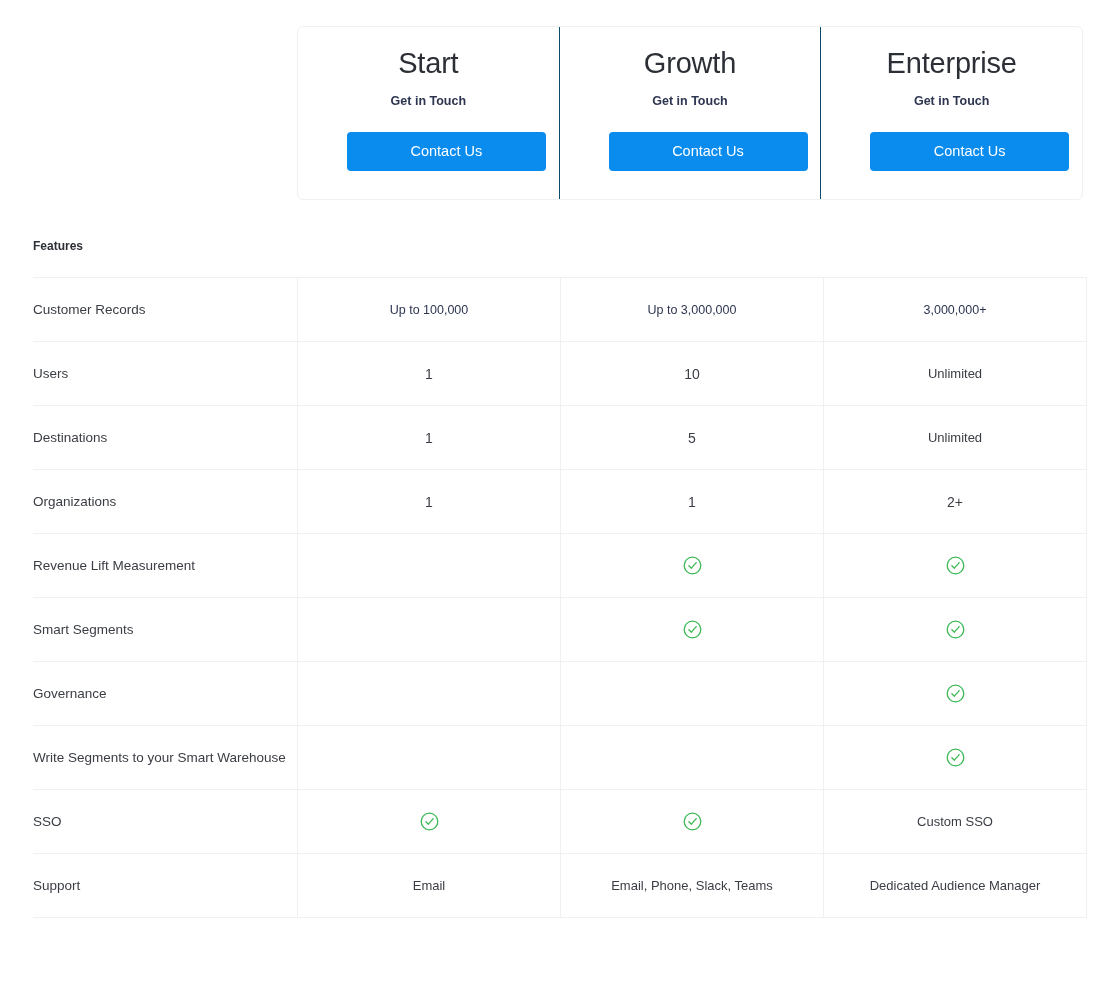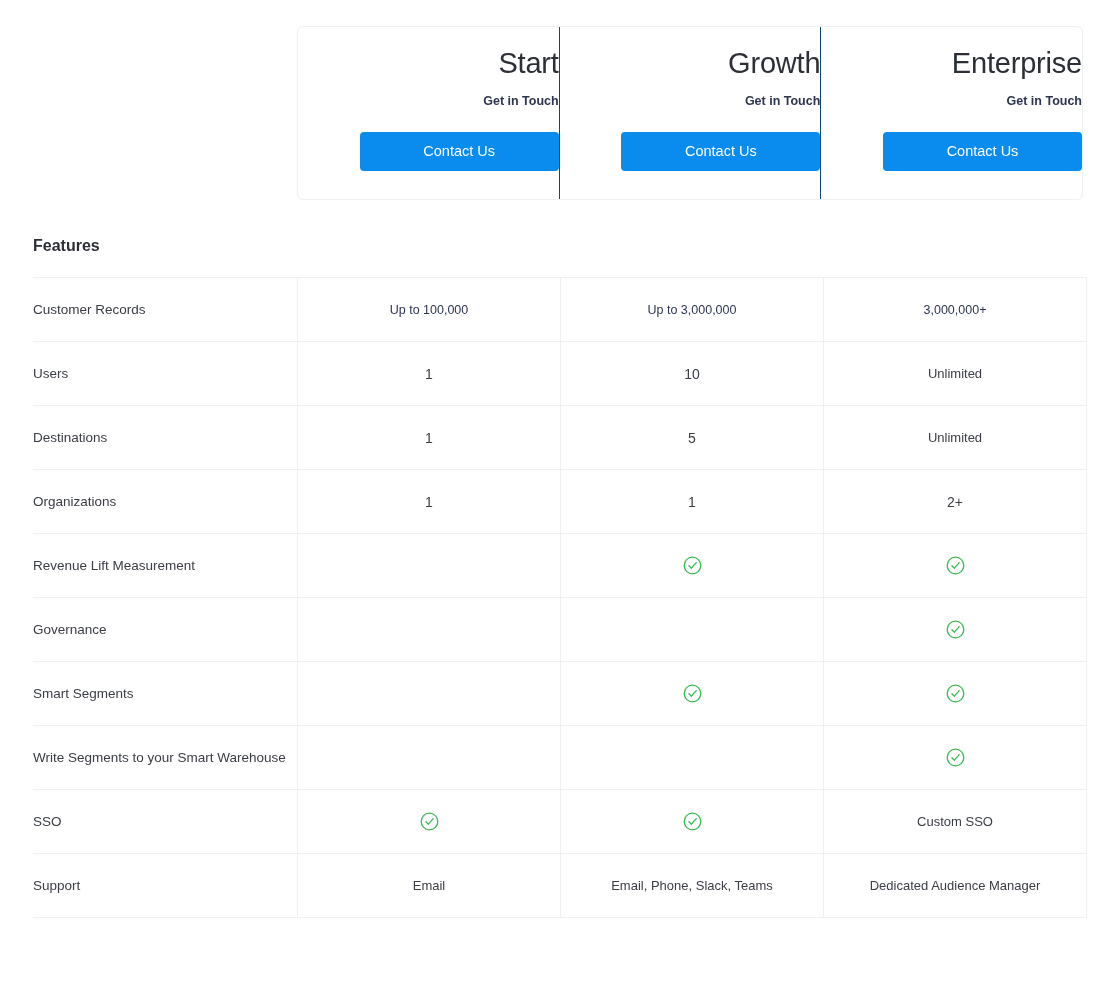--- a/index.html
+++ b/index.html
@@ -27,21 +27,21 @@
     border: 1px solid #eef1f2;
     border-radius: 6px;
     background: #ffffff;
     display: flex;
   }
   .plan-card {
     flex: 1 1 0;
     box-sizing: border-box;
     display: flex;
     flex-direction: column;
-    align-items: flex-end;
+    align-items: center;
     padding-top: 18px;
     position: relative;
   }
   .plan-card + .plan-card {
     border-left: 1px solid #0c4a6e;
   }
   .plan-name {
     font-size: 29px;
     font-weight: 400;
     color: #2c2f36;
@@ -71,21 +71,21 @@
     cursor: pointer;
     padding: 0;
     margin-left: 36px;
   }
 
   
   .features-title {
     position: absolute;
     left: 33px;
     top: 235px;
-    font-size: 16px;
+    font-size: 12px;
     font-weight: 700;
     color: #2c2f36;
     line-height: 22px;
     margin: 0;
   }
 
   .feature-table {
     position: absolute;
     left: 33px;
     top: 277px;
@@ -200,35 +200,35 @@
         <td class="col-val"><span class="check-icon"><svg width="19" height="19" viewBox="0 0 19 19">
               <circle cx="9.5" cy="9.5" r="8.3" fill="none" stroke="#3cb956" stroke-width="1.3"></circle>
               <path d="M5.9 9.7 L8.4 12.2 L13.2 6.6" fill="none" stroke="#3cb956" stroke-width="1.3" stroke-linecap="round" stroke-linejoin="round"></path>
             </svg></span></td>
         <td class="col-val last"><span class="check-icon"><svg width="19" height="19" viewBox="0 0 19 19">
               <circle cx="9.5" cy="9.5" r="8.3" fill="none" stroke="#3cb956" stroke-width="1.3"></circle>
               <path d="M5.9 9.7 L8.4 12.2 L13.2 6.6" fill="none" stroke="#3cb956" stroke-width="1.3" stroke-linecap="round" stroke-linejoin="round"></path>
             </svg></span></td>
       </tr>
       <tr>
+        <td class="col-label">Smart Segments</td>
+        <td class="col-val"></td>
+        <td class="col-val"><span class="check-icon"><svg width="19" height="19" viewBox="0 0 19 19">
+              <circle cx="9.5" cy="9.5" r="8.3" fill="none" stroke="#3cb956" stroke-width="1.3"></circle>
+              <path d="M5.9 9.7 L8.4 12.2 L13.2 6.6" fill="none" stroke="#3cb956" stroke-width="1.3" stroke-linecap="round" stroke-linejoin="round"></path>
+            </svg></span></td>
+        <td class="col-val last"><span class="check-icon"><svg width="19" height="19" viewBox="0 0 19 19">
+              <circle cx="9.5" cy="9.5" r="8.3" fill="none" stroke="#3cb956" stroke-width="1.3"></circle>
+              <path d="M5.9 9.7 L8.4 12.2 L13.2 6.6" fill="none" stroke="#3cb956" stroke-width="1.3" stroke-linecap="round" stroke-linejoin="round"></path>
+            </svg></span></td>
+      </tr>
+      <tr>
         <td class="col-label">Governance</td>
         <td class="col-val"></td>
         <td class="col-val"></td>
-        <td class="col-val last"><span class="check-icon"><svg width="19" height="19" viewBox="0 0 19 19">
-              <circle cx="9.5" cy="9.5" r="8.3" fill="none" stroke="#3cb956" stroke-width="1.3"></circle>
-              <path d="M5.9 9.7 L8.4 12.2 L13.2 6.6" fill="none" stroke="#3cb956" stroke-width="1.3" stroke-linecap="round" stroke-linejoin="round"></path>
-            </svg></span></td>
-      </tr>
-      <tr>
-        <td class="col-label">Smart Segments</td>
-        <td class="col-val"></td>
-        <td class="col-val"><span class="check-icon"><svg width="19" height="19" viewBox="0 0 19 19">
-              <circle cx="9.5" cy="9.5" r="8.3" fill="none" stroke="#3cb956" stroke-width="1.3"></circle>
-              <path d="M5.9 9.7 L8.4 12.2 L13.2 6.6" fill="none" stroke="#3cb956" stroke-width="1.3" stroke-linecap="round" stroke-linejoin="round"></path>
-            </svg></span></td>
         <td class="col-val last"><span class="check-icon"><svg width="19" height="19" viewBox="0 0 19 19">
               <circle cx="9.5" cy="9.5" r="8.3" fill="none" stroke="#3cb956" stroke-width="1.3"></circle>
               <path d="M5.9 9.7 L8.4 12.2 L13.2 6.6" fill="none" stroke="#3cb956" stroke-width="1.3" stroke-linecap="round" stroke-linejoin="round"></path>
             </svg></span></td>
       </tr>
       <tr>
         <td class="col-label">Write Segments to your Smart Warehouse</td>
         <td class="col-val"></td>
         <td class="col-val"></td>
         <td class="col-val last"><span class="check-icon"><svg width="19" height="19" viewBox="0 0 19 19">

